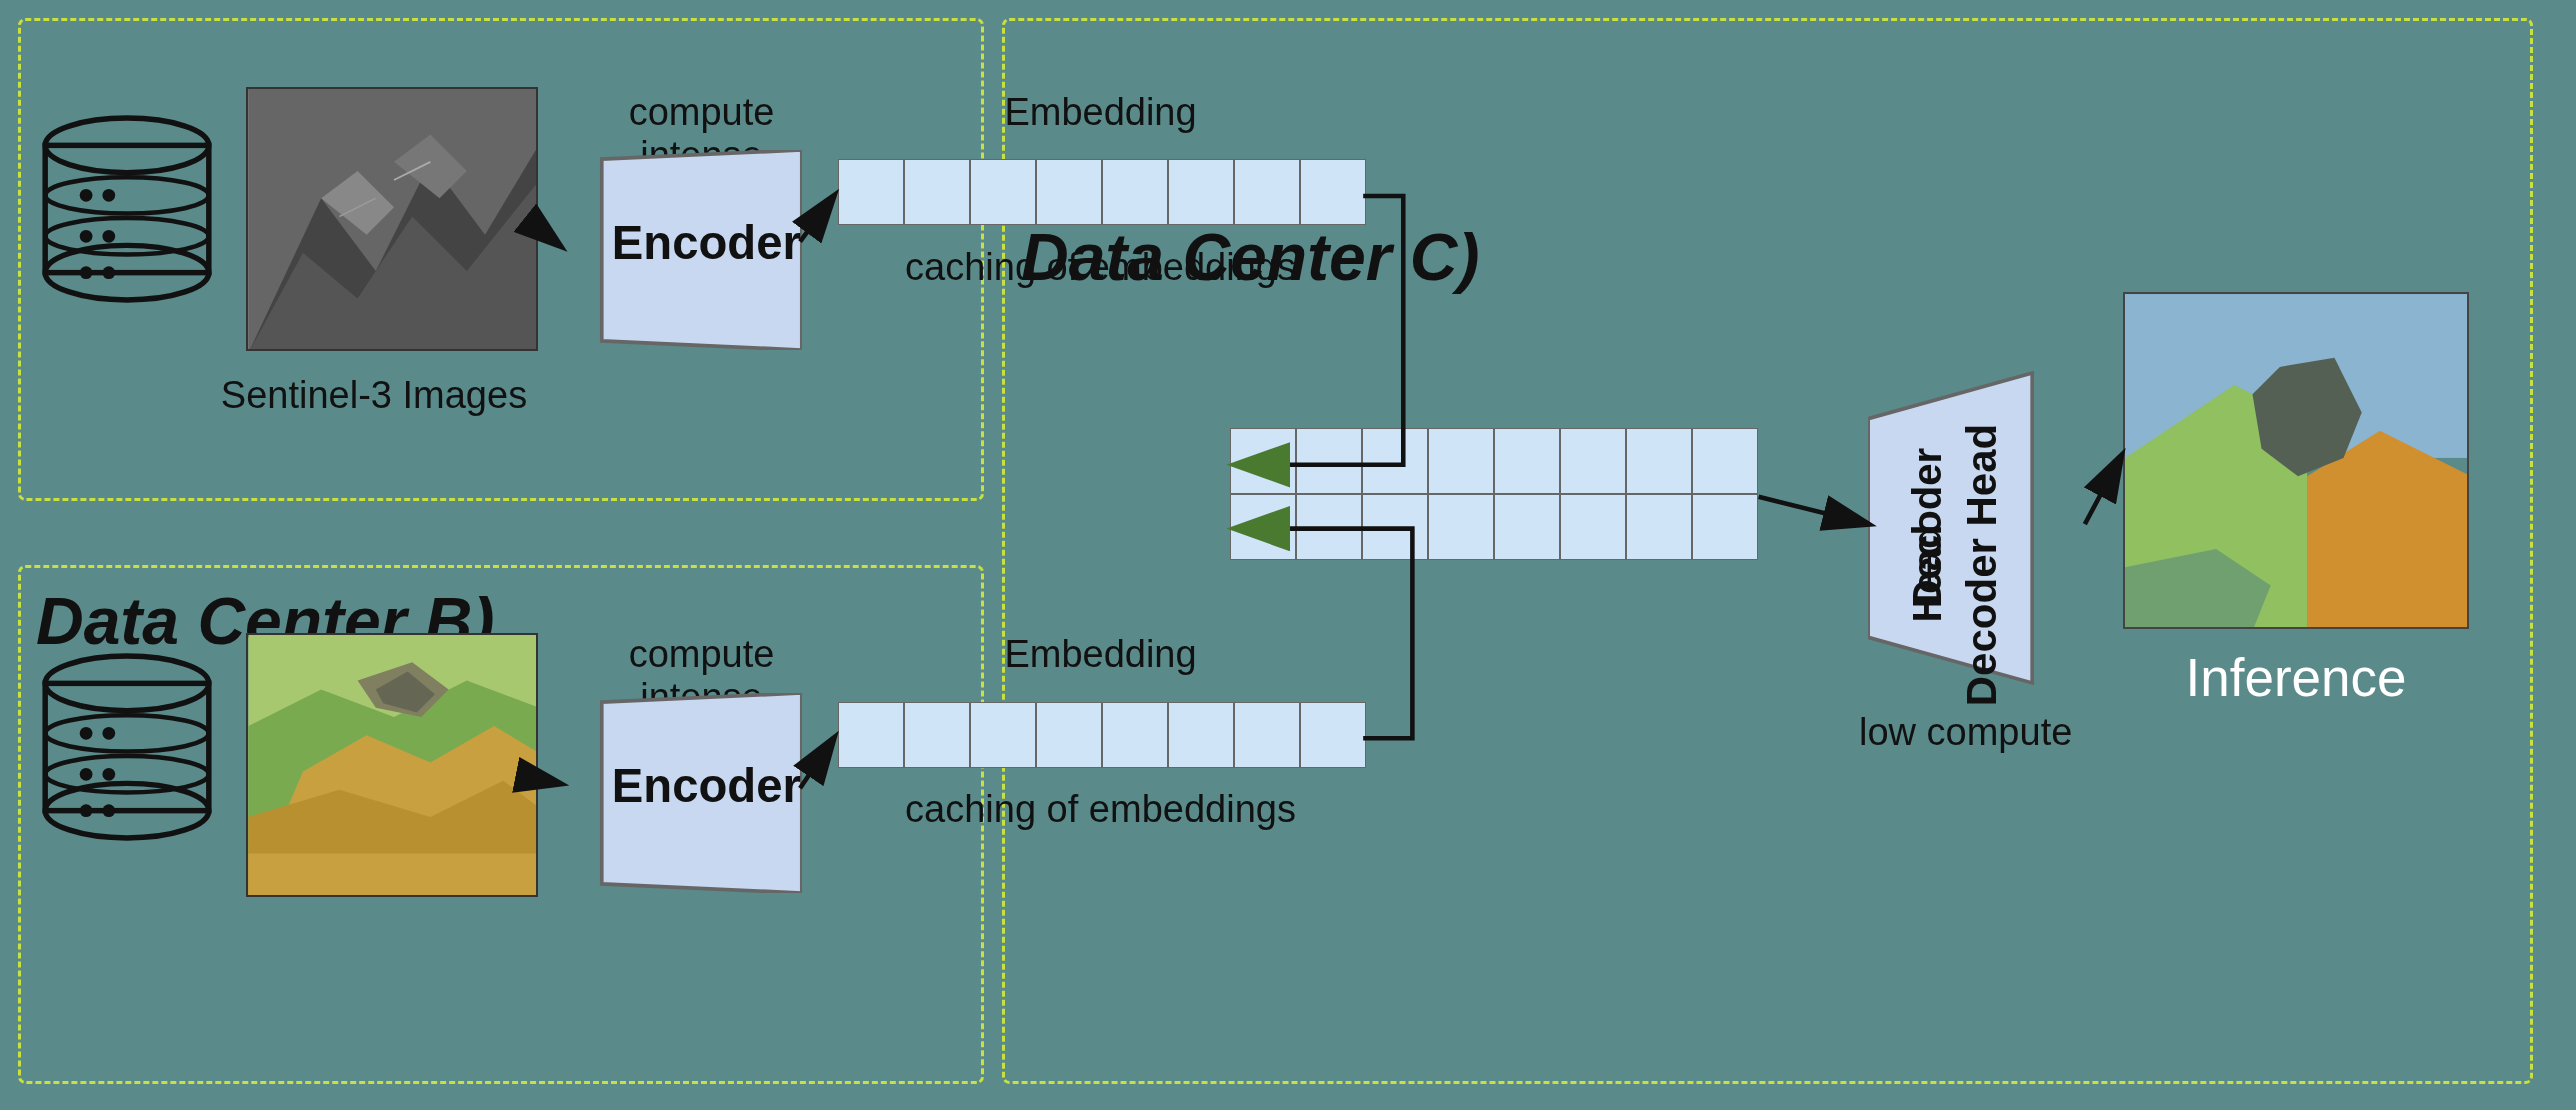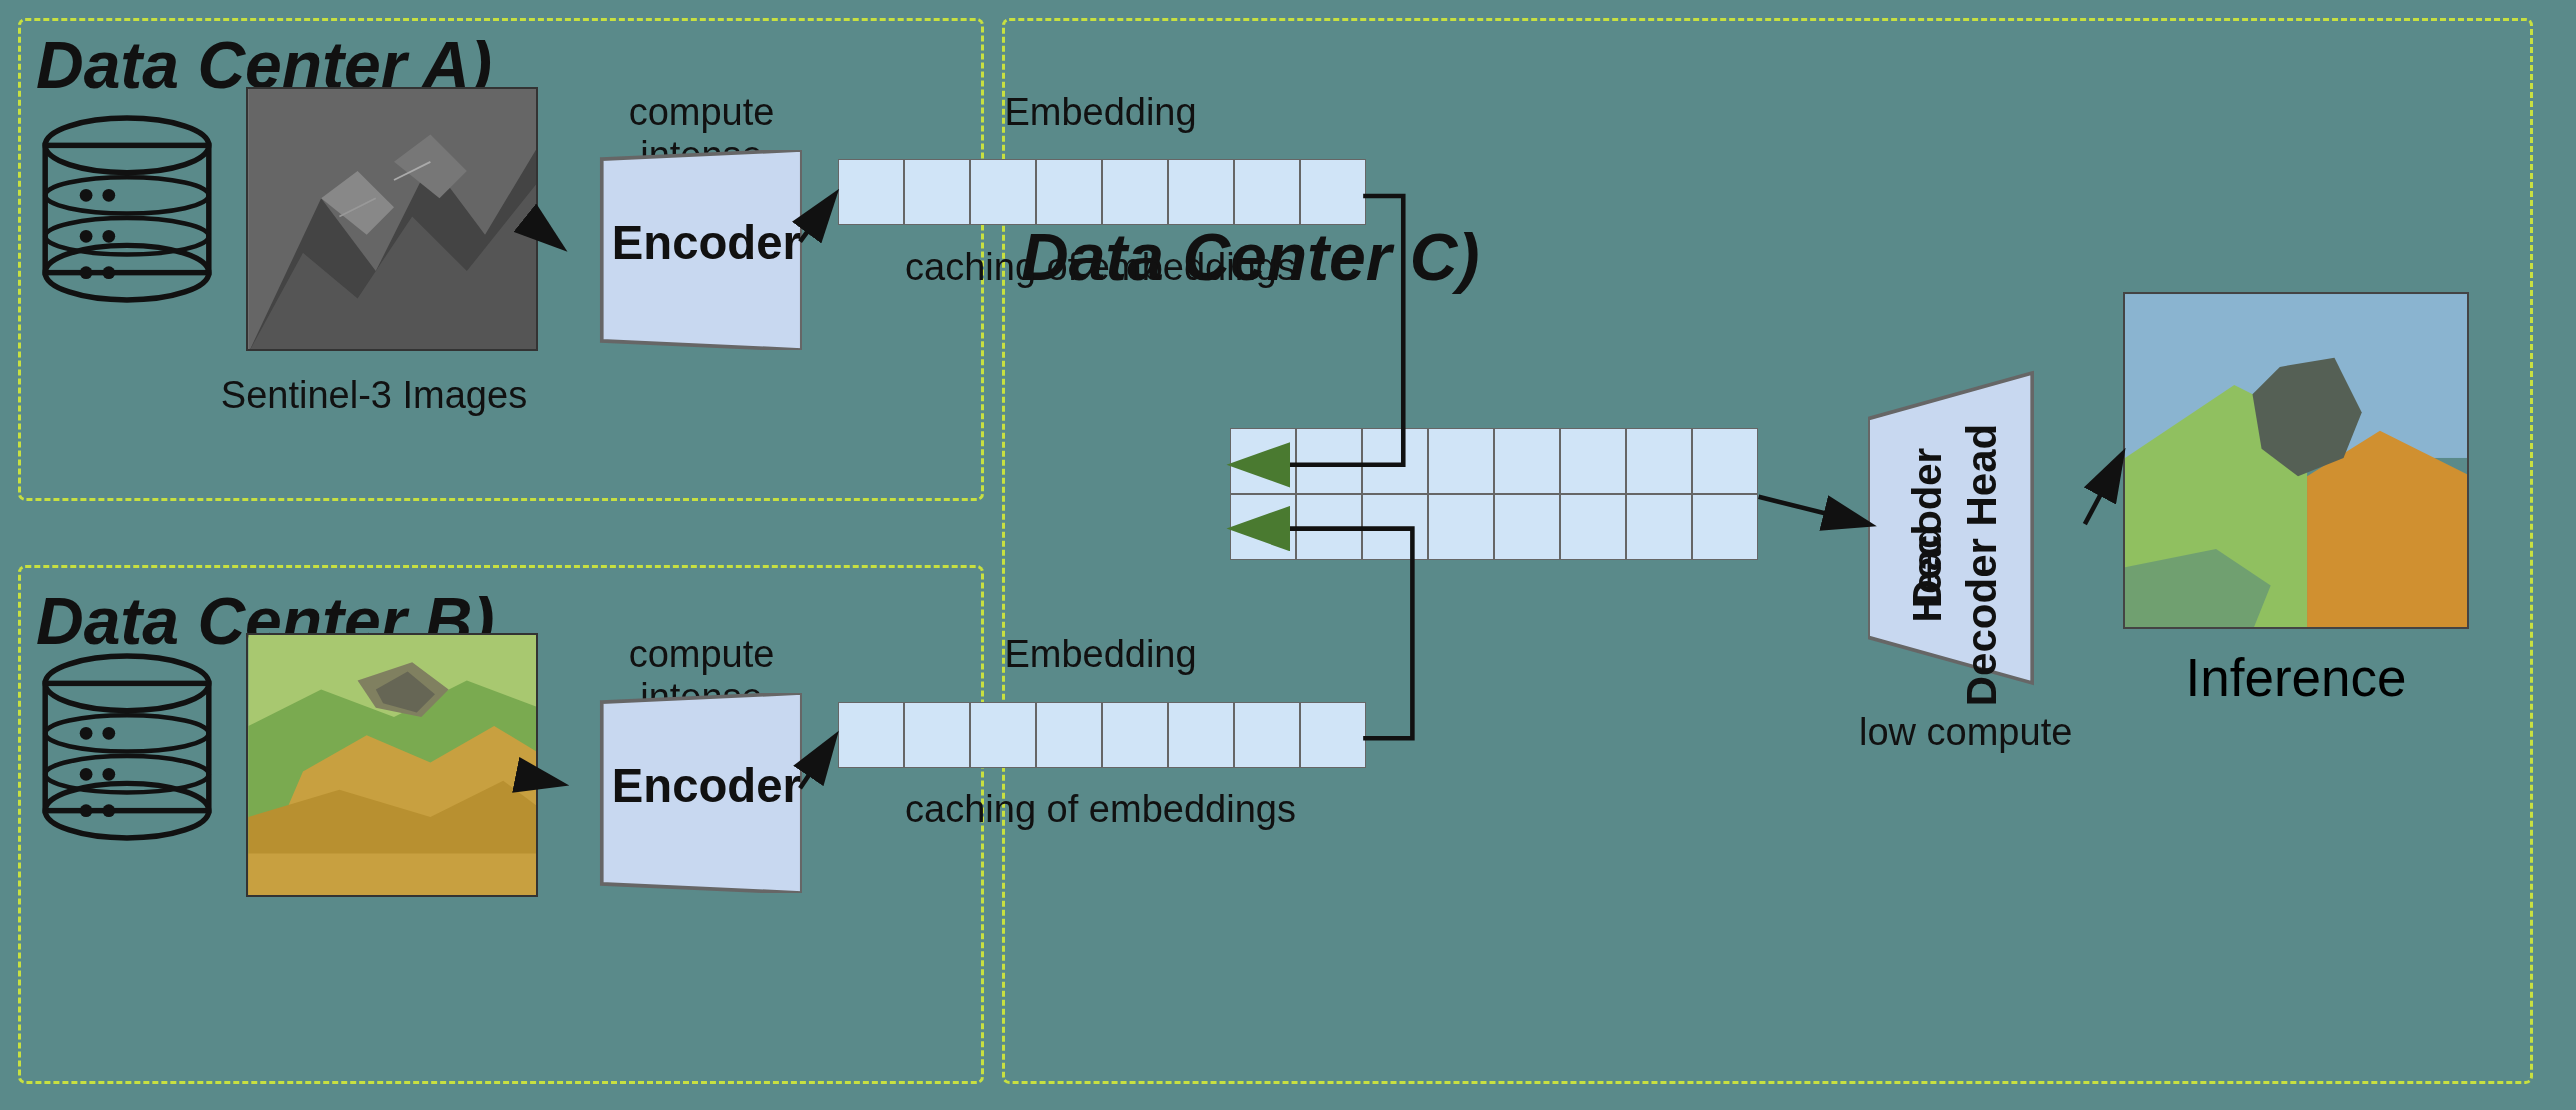--- a/index.html
+++ b/index.html
@@ -122,35 +122,34 @@
 
     
     .decoder-shape {
       position: absolute;
     }
 
     
     .inference-label {
       position: absolute;
       font-size: 53px;
-      color: #000000;
+      color: #ffffff;
       font-family: Arial, sans-serif;
       text-align: center;
     }
   </style>
 </head>
 <body>
 
 <div class="diagram-container">
 
   <div class="dashed-box box-a"></div>
   <div class="dashed-box box-b"></div>
   <div class="dashed-box box-c"></div>
 
-  <div class="section-title title-a">Data Center A)</div>
 
   <div class="section-title title-c">Data Center C)</div>
 
   <div class="section-title title-b">Data Center B)</div>
 
   <svg class="db-icon" style="left:36px;top:109px;width:182px;height:200px;" viewBox="0 0 200 220">
     <ellipse cx="100" cy="40" rx="90" ry="30" fill="none" stroke="#111" stroke-width="6"></ellipse>
     <rect x="10" y="40" width="180" height="140" fill="none" stroke="#111" stroke-width="6"></rect>
     <ellipse cx="100" cy="180" rx="90" ry="30" fill="none" stroke="#111" stroke-width="6"></ellipse>
     <ellipse cx="100" cy="95" rx="90" ry="20" fill="none" stroke="#111" stroke-width="5"></ellipse>

